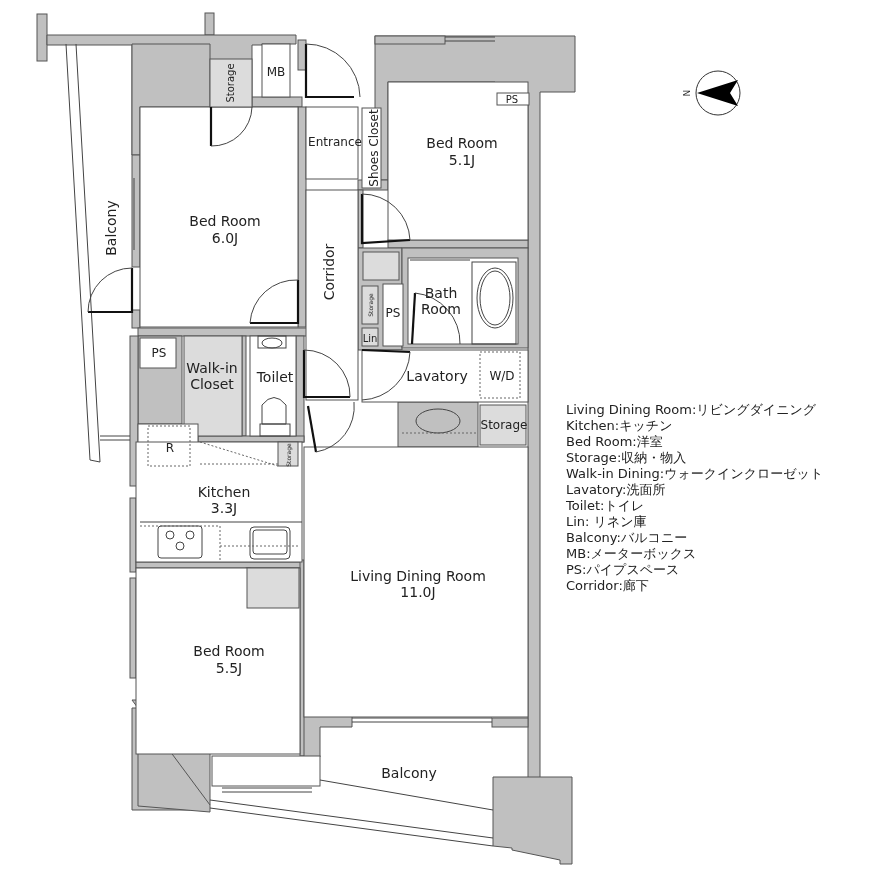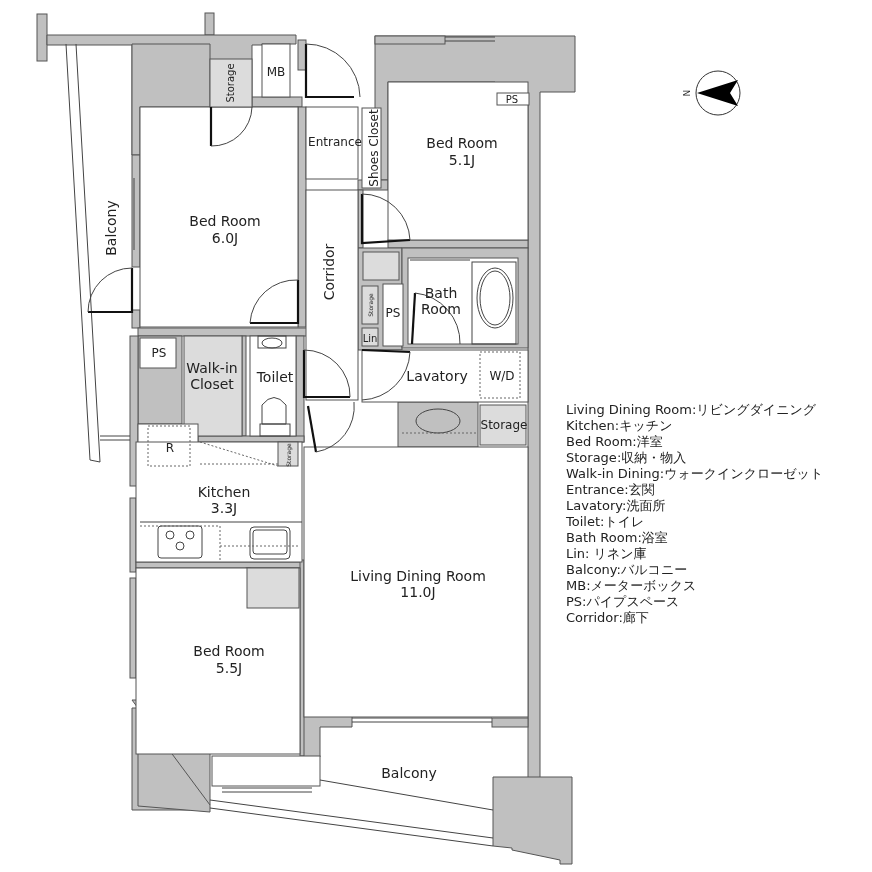--- a/index.html
+++ b/index.html
@@ -228,22 +228,20 @@
     <text class="lbl" x="409" y="778">Balcony</text>
   </g>
 </svg>
 
 <div id="legend">
   <div class="row"><span>Living Dining Room</span>:<span>リビングダイニング</span></div>
   <div class="row"><span>Kitchen</span>:<span>キッチン</span></div>
   <div class="row"><span>Bed Room</span>:<span>洋室</span></div>
   <div class="row"><span>Storage</span>:<span>収納・物入</span></div>
   <div class="row"><span>Walk-in Dining</span>:<span>ウォークインクローゼット</span></div>
-  <div class="row"><span>Entrance</span>:<span>玄関</span></div>
   <div class="row"><span>Lavatory</span>:<span>洗面所</span></div>
   <div class="row"><span>Toilet</span>:<span>トイレ</span></div>
-  <div class="row"><span>Bath Room</span>:<span>浴室</span></div>
   <div class="row"><span>Lin</span>:<span> リネン庫</span></div>
   <div class="row"><span>Balcony</span>:<span>バルコニー</span></div>
   <div class="row"><span>MB</span>:<span>メーターボックス</span></div>
   <div class="row"><span>PS</span>:<span>パイプスペース</span></div>
   <div class="row"><span>Corridor</span>:<span>廊下</span></div>
 </div>
 
 </body></html>

